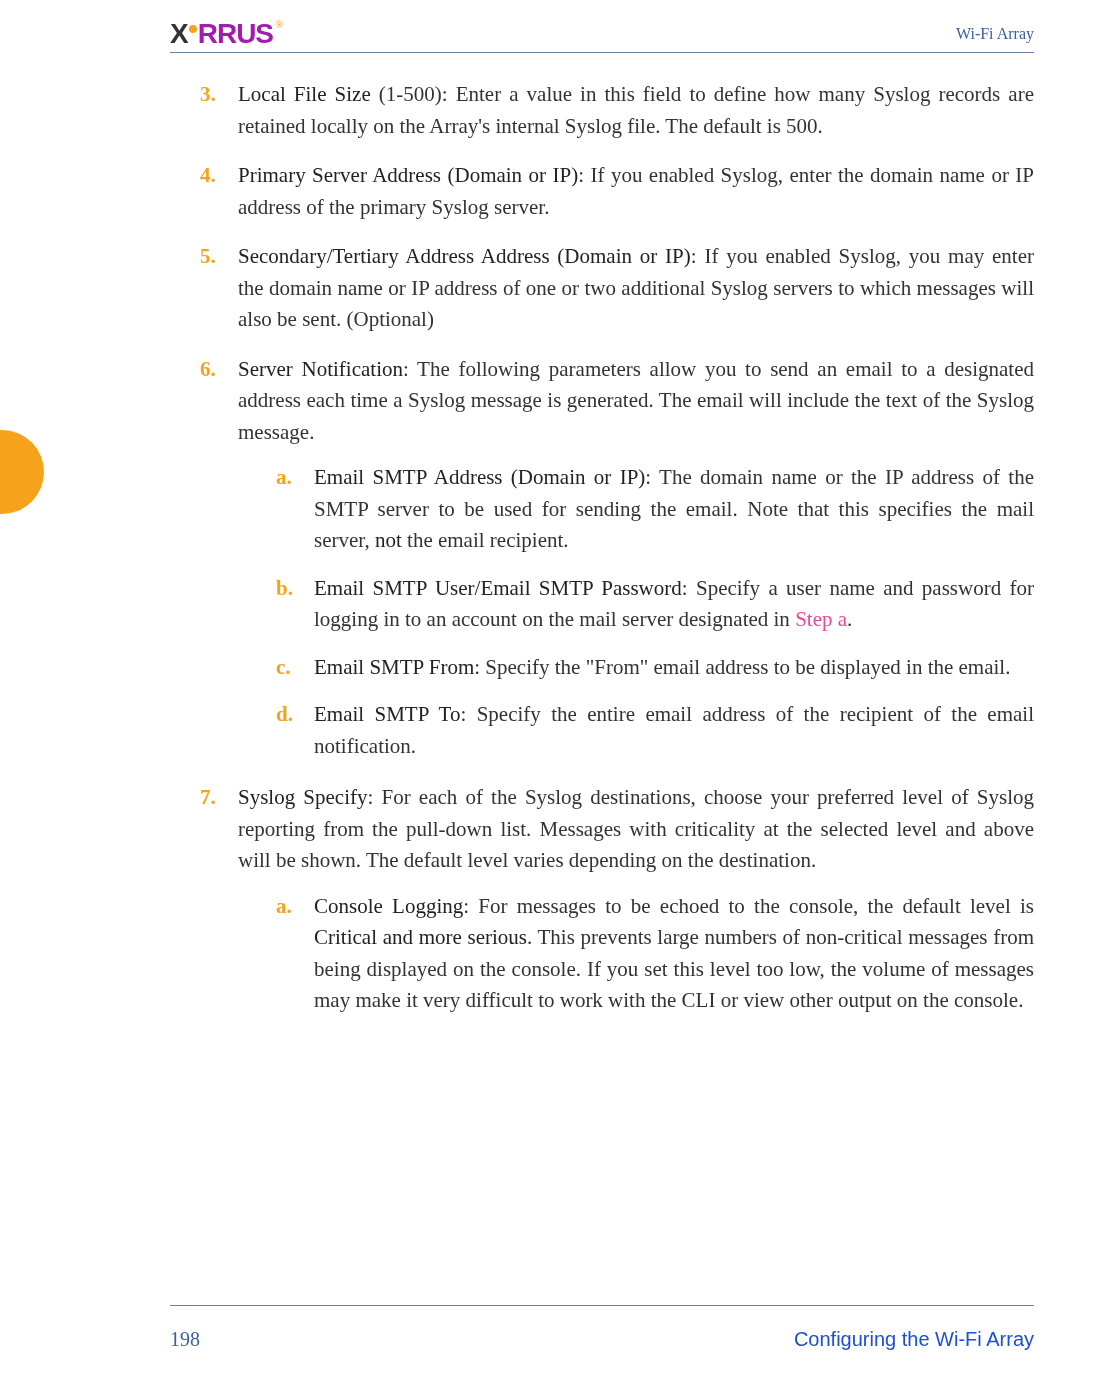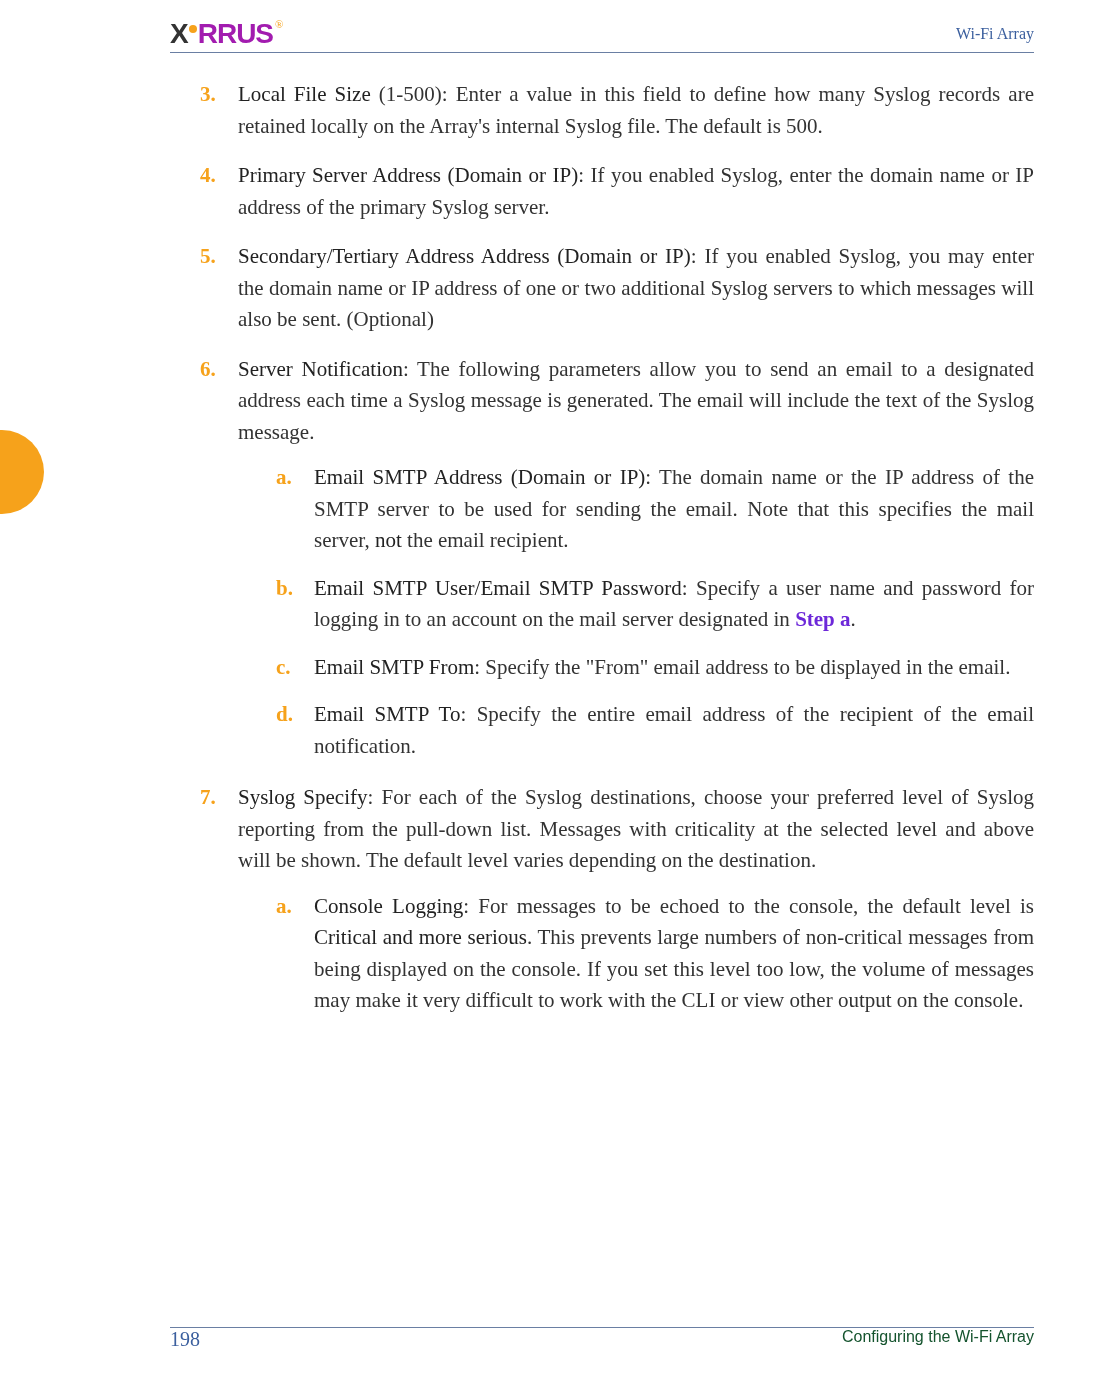--- a/index.html
+++ b/index.html
@@ -79,47 +79,47 @@
       margin-bottom: 16px;
       padding-left: 38px;
       text-align: justify;
     }
     .sub-num {
       color: #f6a21b;
       font-weight: 700;
       width: 38px;
       flex-shrink: 0;
     }
-    .link-ref { color: #6d28d9; font-weight: bold; }
+    .link-ref { color: #ec4899; }
     .side-tab {
       position: absolute;
       left: 0;
       top: 430px;
       width: 44px;
       height: 84px;
       background: #f6a21b;
       border-top-right-radius: 44px;
       border-bottom-right-radius: 44px;
     }
     .footer-row {
       position: absolute;
       left: 170px;
       right: 60px;
       bottom: 30px;
       border-top: 1px solid #6a7fa3;
-      padding-top: 0;
+      padding-top: 22px;
       display: flex;
       justify-content: space-between;
       font-size: 20px;
     }
     .page-num { color: #3b5f9e; }
     .footer-title {
       font-family: Arial, Helvetica, sans-serif;
-      color: #14532d;
-      font-size: 16px;
+      color: #1d4ed8;
+      font-size: 20px;
     }
   </style>
 </head>
 <body>
 
 <div class="side-tab"></div>
 
 <div class="page">
 
   <div class="header-row">

